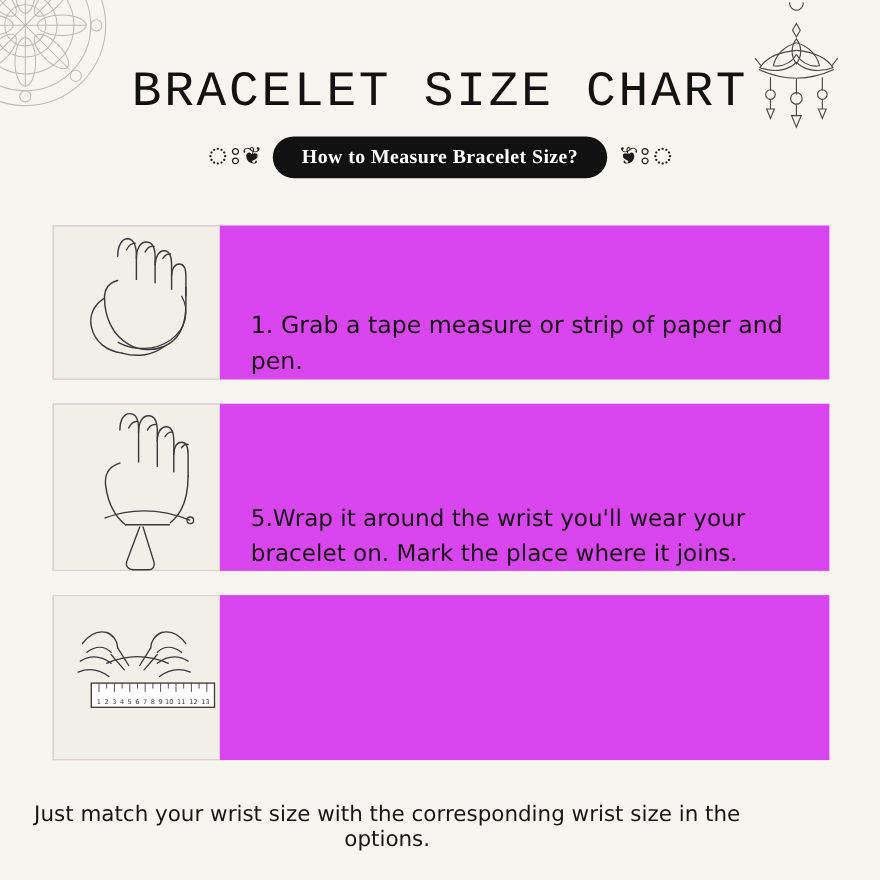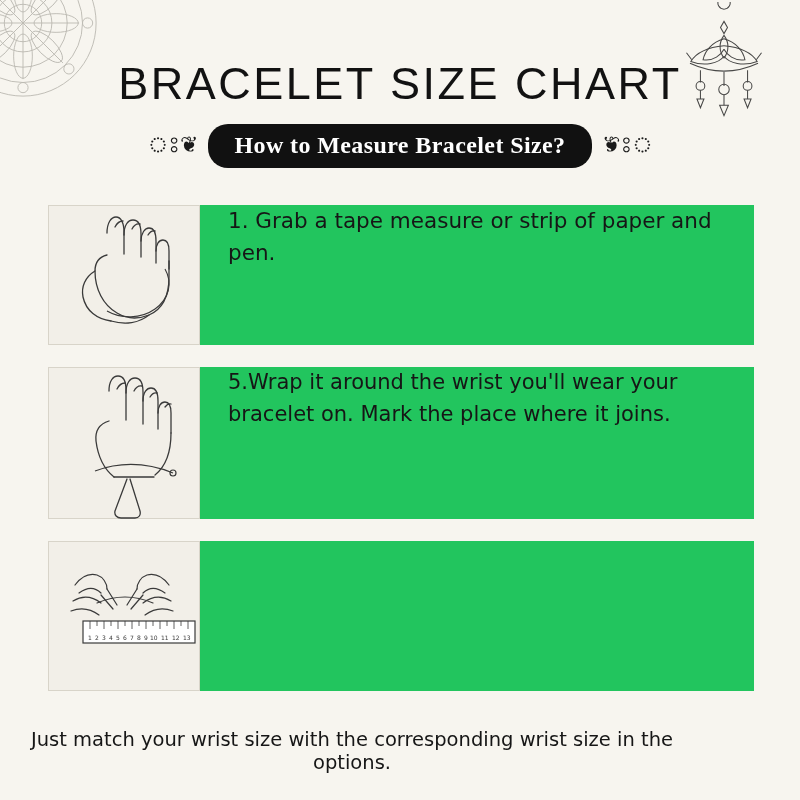--- a/index.html
+++ b/index.html
@@ -36,21 +36,21 @@
     pointer-events: none;
   }
 
   
   .title {
     position: absolute;
     top: 58px;
     left: 0;
     width: 800px;
     text-align: center;
-    font-family: Liberation Sans, sans-serif;
+    font-family: Liberation Mono, monospace;
     font-size: 45px;
     letter-spacing: 2.5px;
     font-weight: 400;
     color: #121212;
   }
 
   
   .subtitle-row {
     position: absolute;
     top: 124px;
@@ -68,37 +68,37 @@
     line-height: 1;
     transform: translateY(-1px);
   }
   .flourish.right { transform: translateY(-1px) scaleX(-1); }
   .pill {
     background: #111111;
     color: #ffffff;
     border-radius: 20px;
     padding: 8px 26px 9px 26px;
     font-family: "Liberation Serif", serif;
-    font-size: 24px;
+    font-size: 18px;
     letter-spacing: 0.4px;
     font-weight: 700;
     white-space: nowrap;
   }
 
   
   .steps {
     position: absolute;
     top: 205px;
     left: 48px;
     width: 706px;
   }
   .step {
     display: flex;
-    align-items: flex-start;
-    background: #22c55e;
+    align-items: flex-end;
+    background: #d946ef;
     margin-bottom: 22px;
   }
   .step-thumb {
     width: 152px;
     min-width: 152px;
     background: #f2efe8;
     border: 1px solid #d8d4c9;
     display: flex;
     align-items: center;
     justify-content: center;

